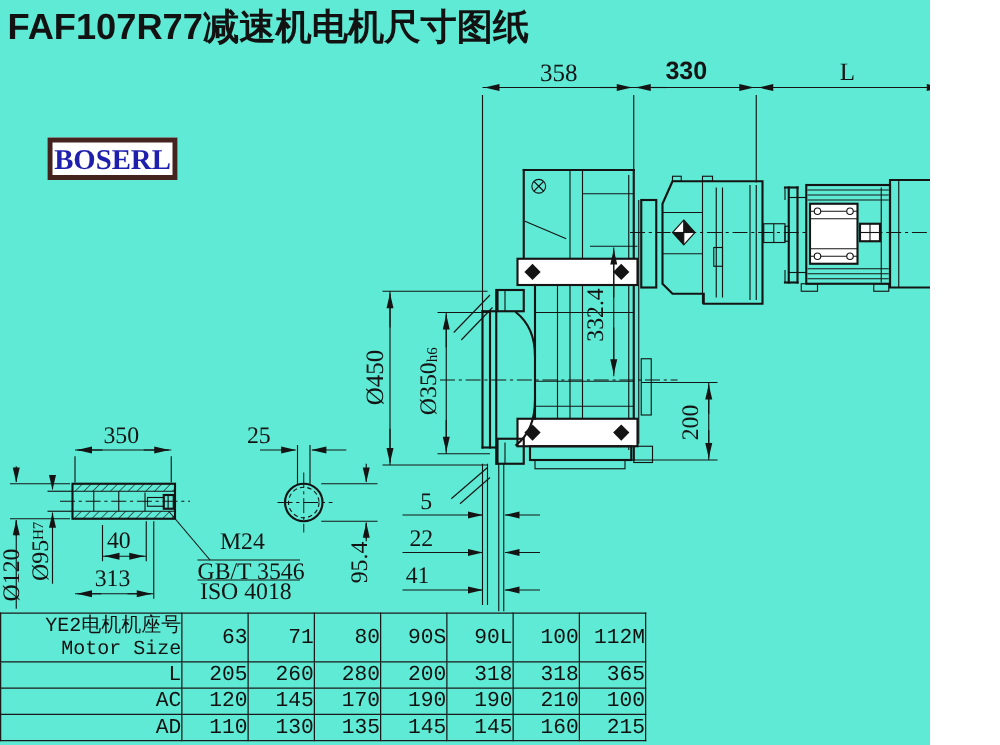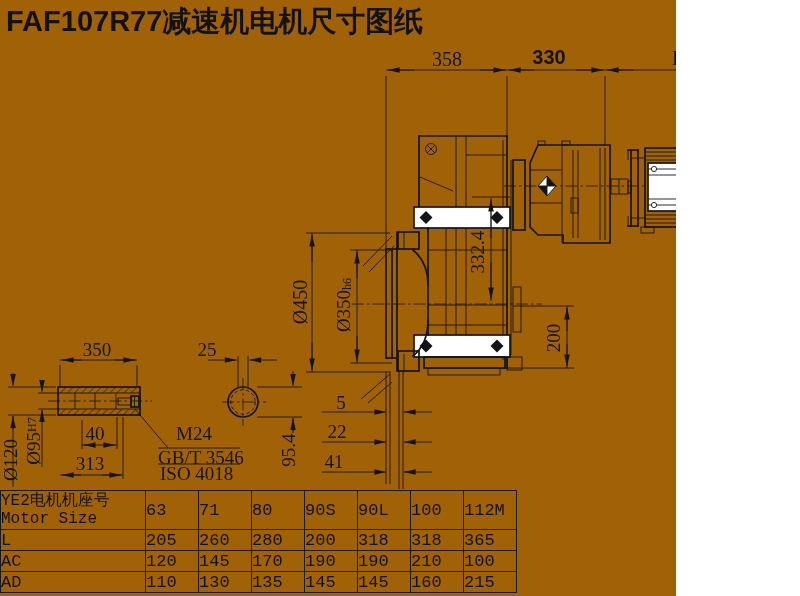--- a/index.html
+++ b/index.html
@@ -1,45 +1,48 @@
 <!DOCTYPE html>
 <html><head>
 <meta charset="utf-8">
 <style>
   html,body{margin:0;padding:0;background:#fff;}
-  .stage{position:relative;width:676px;height:596px;background:#a16207;overflow:hidden;
+  .stage{position:relative;width:744px;height:596px;background:#5eead4;overflow:hidden;
          font-family:"Liberation Serif",serif;color:#141414;}
   .title{position:absolute;left:6px;top:2px;font-family:"Liberation Sans",sans-serif;
          font-weight:700;font-size:29px;letter-spacing:0px;white-space:nowrap;color:#121212;}
   .logo{position:absolute;left:38px;top:110px;width:96px;height:26px;border:4px solid #44231f;
         background:#fff;display:flex;align-items:center;justify-content:center;}
   .logo span{font-family:"Liberation Serif",serif;font-weight:700;font-size:23px;color:#1f1fae;line-height:1;}
   svg{position:absolute;left:0;top:0;}
   .dim{position:absolute;transform:translate(-50%,-50%);font-size:19px;white-space:nowrap;line-height:1;}
   .rot{transform:translate(-50%,-50%) rotate(-90deg);}
   .big{font-size:20px;}
   .bold-sans{font-family:"Liberation Sans",sans-serif;font-weight:700;font-size:20px;}
   .la{transform:none;}
   .sup{font-size:12px;vertical-align:4px;}
   .sub{font-size:12px;vertical-align:-1px;}
   table.mt{position:absolute;left:0px;top:490px;border-collapse:collapse;table-layout:fixed;
            font-family:"Liberation Mono","DejaVu Sans Mono",monospace;}
-  table.mt td{border:1.6px solid #1a1a1a;text-align:left;vertical-align:middle;
+  table.mt td{border:1.6px solid #1a1a1a;text-align:right;vertical-align:middle;
               font-size:17px;color:#111;padding:0;}
   table.mt td.hd0{font-size:16px;line-height:1.15;}
   table.mt tr.r1 td{height:38px;}
   table.mt tr.rn td{height:20px;}
 </style>
 </head>
 <body>
 
 <div class="stage">
 
   <div class="title">FAF107R77减速机电机尺寸图纸</div>
 
+  <div class="logo">
+    <span>BOSERL</span>
+  </div>
 
   <svg width="800" height="596" viewBox="0 0 800 596">
     <defs>
       <marker id="ah" markerWidth="14" markerHeight="8" refX="12.6" refY="3.5" orient="auto" markerUnits="userSpaceOnUse">
         <path d="M13,3.5 L1,0.7 L1,6.3 Z" fill="#141414"></path>
       </marker>
       <pattern id="hx" width="5" height="5" patternUnits="userSpaceOnUse" patternTransform="rotate(45)">
         <line x1="0" y1="0" x2="0" y2="5" stroke="#141414" stroke-width="1"></line>
       </pattern>
       <style>

